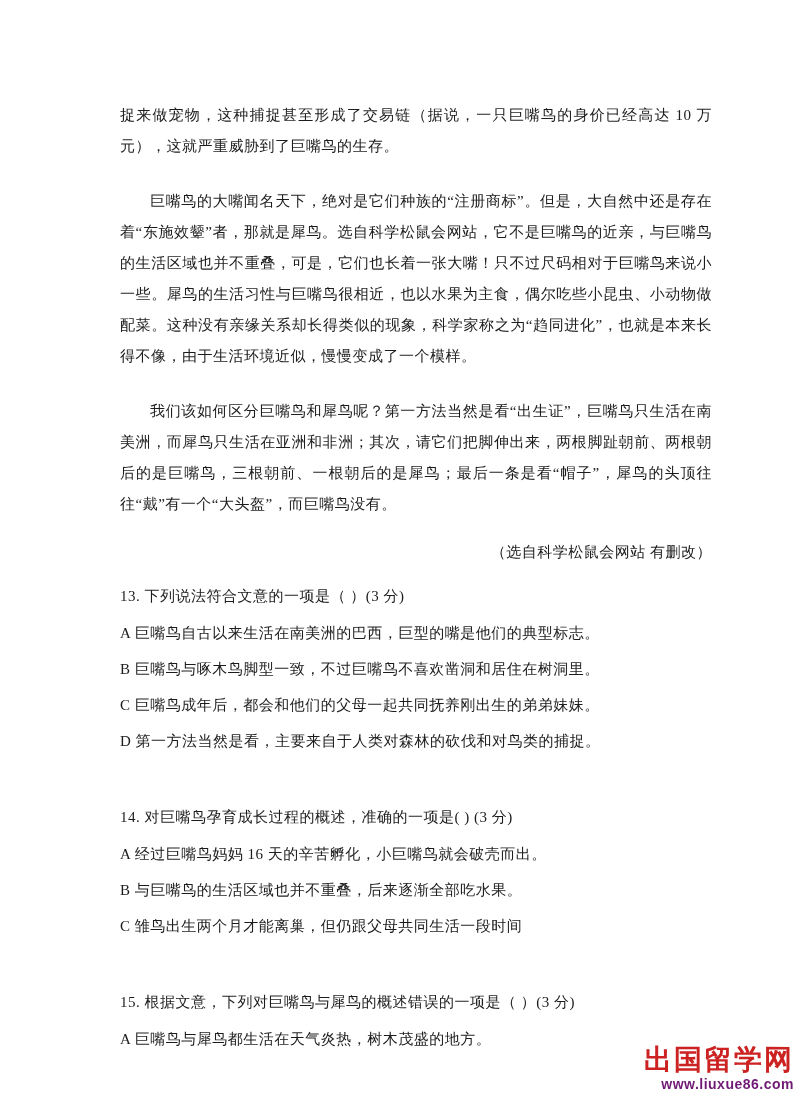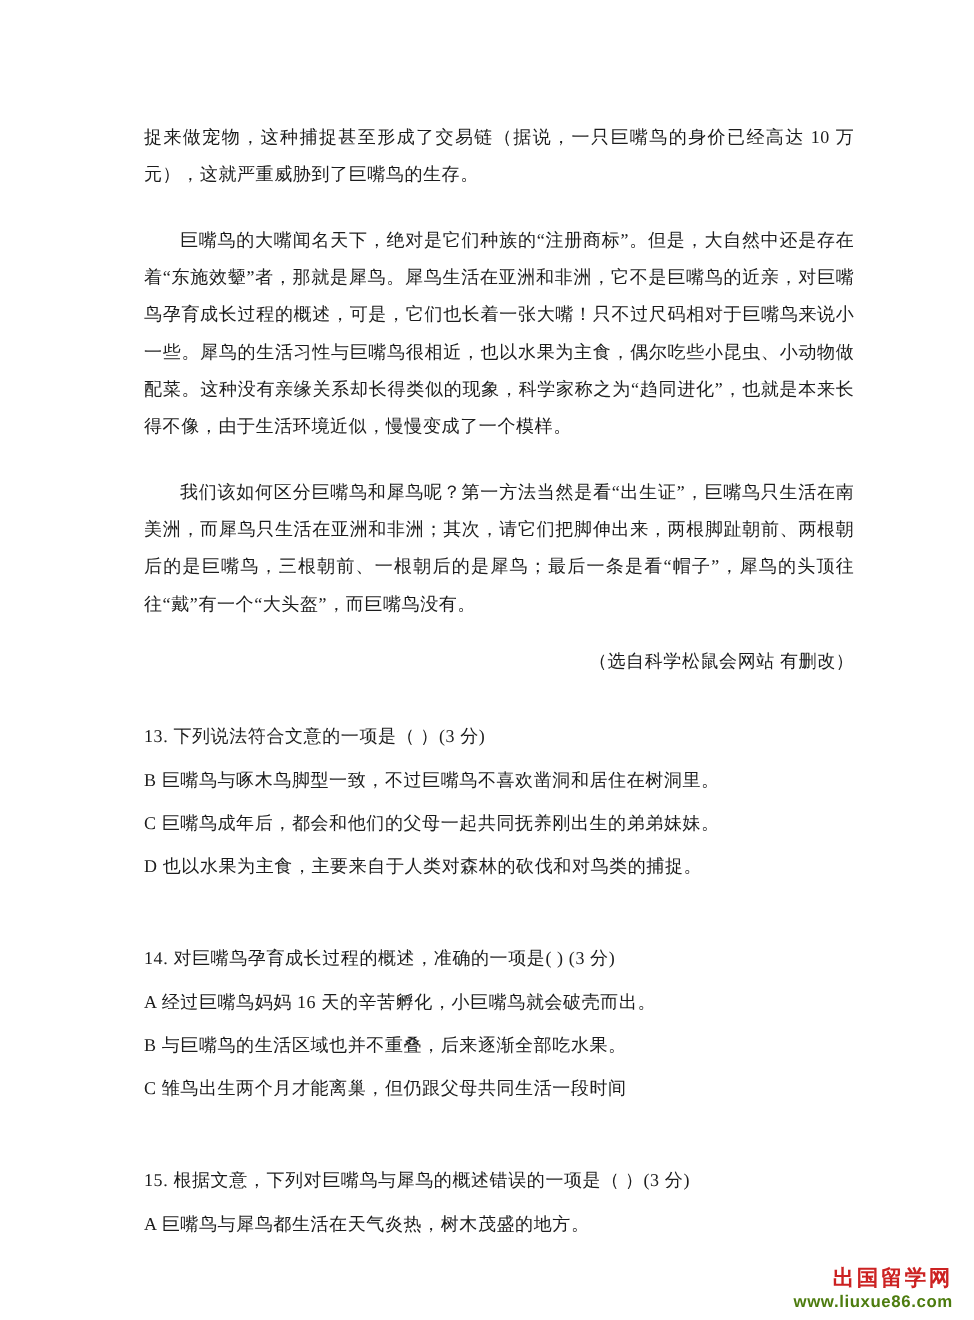--- a/index.html
+++ b/index.html
@@ -34,21 +34,21 @@
     text-indent: 2em;
     margin-top: 24px;
   }
   .attribution {
     margin: 20px 0 16px 0;
     line-height: 24px;
     text-align: right;
     letter-spacing: 0.5px;
   }
   .question {
-    margin-top: 40px;
+    margin-top: 22px;
   }
   .question .stem {
     margin: 0 0 17px 0;
     line-height: 20px;
     letter-spacing: 0.5px;
   }
   .question .option {
     margin: 0 0 16px 0;
     line-height: 20px;
     letter-spacing: 0.5px;
@@ -58,65 +58,66 @@
   }
   .watermark {
     position: absolute;
     right: 18px;
     bottom: 8px;
     text-align: right;
     font-family: "Liberation Sans", "DejaVu Sans", sans-serif;
     line-height: 1.15;
   }
   .wm-name {
-    font-size: 18px;
+    font-size: 28px;
     font-weight: bold;
     letter-spacing: 2px;
   }
   .wm-url {
     font-size: 14px;
     font-weight: bold;
     letter-spacing: 0.5px;
   }
 </style>
 </head>
 <body>
 
 <div class="page">
 
   <div class="content">
 
     <p class="para no-indent">捉来做宠物，这种捕捉甚至形成了交易链（据说，一只巨嘴鸟的身价已经高达 10 万元），这就严重威胁到了巨嘴鸟的生存。</p>
 
-    <p class="para indent">巨嘴鸟的大嘴闻名天下，绝对是它们种族的“注册商标”。但是，大自然中还是存在着“东施效颦”者，那就是犀鸟。犀鸟生活在亚洲和非洲，它不是巨嘴鸟的近亲，对巨嘴鸟孕育成长过程的概述，可是，它们也长着一张大嘴！只不过尺码相对于巨嘴鸟来说小一些。犀鸟的生活习性与巨嘴鸟很相近，也以水果为主食，偶尔吃些小昆虫、小动物做配菜。这种没有亲缘关系却长得类似的现象，科学家称之为“趋同进化”，也就是本来长得不像，由于生活环境近似，慢慢变成了一个模样。</p>
+    <p class="para indent">巨嘴鸟的大嘴闻名天下，绝对是它们种族的“注册商标”。但是，大自然中还是存在着“东施效颦”者，那就是犀鸟。选自科学松鼠会网站，它不是巨嘴鸟的近亲，与巨嘴鸟的生活区域也并不重叠，可是，它们也长着一张大嘴！只不过尺码相对于巨嘴鸟来说小一些。犀鸟的生活习性与巨嘴鸟很相近，也以水果为主食，偶尔吃些小昆虫、小动物做配菜。这种没有亲缘关系却长得类似的现象，科学家称之为“趋同进化”，也就是本来长得不像，由于生活环境近似，慢慢变成了一个模样。</p>
 
     <p class="para indent">我们该如何区分巨嘴鸟和犀鸟呢？第一方法当然是看“出生证”，巨嘴鸟只生活在南美洲，而犀鸟只生活在亚洲和非洲；其次，请它们把脚伸出来，两根脚趾朝前、两根朝后的是巨嘴鸟，三根朝前、一根朝后的是犀鸟；最后一条是看“帽子”，犀鸟的头顶往往“戴”有一个“大头盔”，而巨嘴鸟没有。</p>
 
     <p class="attribution">（选自科学松鼠会网站 有删改）</p>
 
     <div class="question">
       <p class="stem">13. 下列说法符合文意的一项是（        ）(3 分)</p>
+      <p class="option">A 巨嘴鸟自古以来生活在南美洲的巴西，巨型的嘴是他们的典型标志。</p>
       <p class="option">B 巨嘴鸟与啄木鸟脚型一致，不过巨嘴鸟不喜欢凿洞和居住在树洞里。</p>
       <p class="option">C 巨嘴鸟成年后，都会和他们的父母一起共同抚养刚出生的弟弟妹妹。</p>
-      <p class="option">D 也以水果为主食，主要来自于人类对森林的砍伐和对鸟类的捕捉。</p>
+      <p class="option">D 第一方法当然是看，主要来自于人类对森林的砍伐和对鸟类的捕捉。</p>
     </div>
 
     <div class="question gap">
       <p class="stem">14. 对巨嘴鸟孕育成长过程的概述，准确的一项是(        ) (3 分)</p>
       <p class="option">A 经过巨嘴鸟妈妈 16 天的辛苦孵化，小巨嘴鸟就会破壳而出。</p>
       <p class="option">B 与巨嘴鸟的生活区域也并不重叠，后来逐渐全部吃水果。</p>
       <p class="option">C 雏鸟出生两个月才能离巢，但仍跟父母共同生活一段时间</p>
     </div>
 
     <div class="question gap">
       <p class="stem">15. 根据文意，下列对巨嘴鸟与犀鸟的概述错误的一项是（        ）(3 分)</p>
       <p class="option">A 巨嘴鸟与犀鸟都生活在天气炎热，树木茂盛的地方。</p>
 
     </div>
 
   </div>
 
   <div class="watermark">
     <div class="wm-name" style="color: rgb(204, 34, 34);">出国留学网</div>
-    <div class="wm-url" style="color: #4d7c0f;">www.liuxue86.com</div>
+    <div class="wm-url" style="color: #701a75;">www.liuxue86.com</div>
   </div>
 
 </div>
 
 </body></html>

